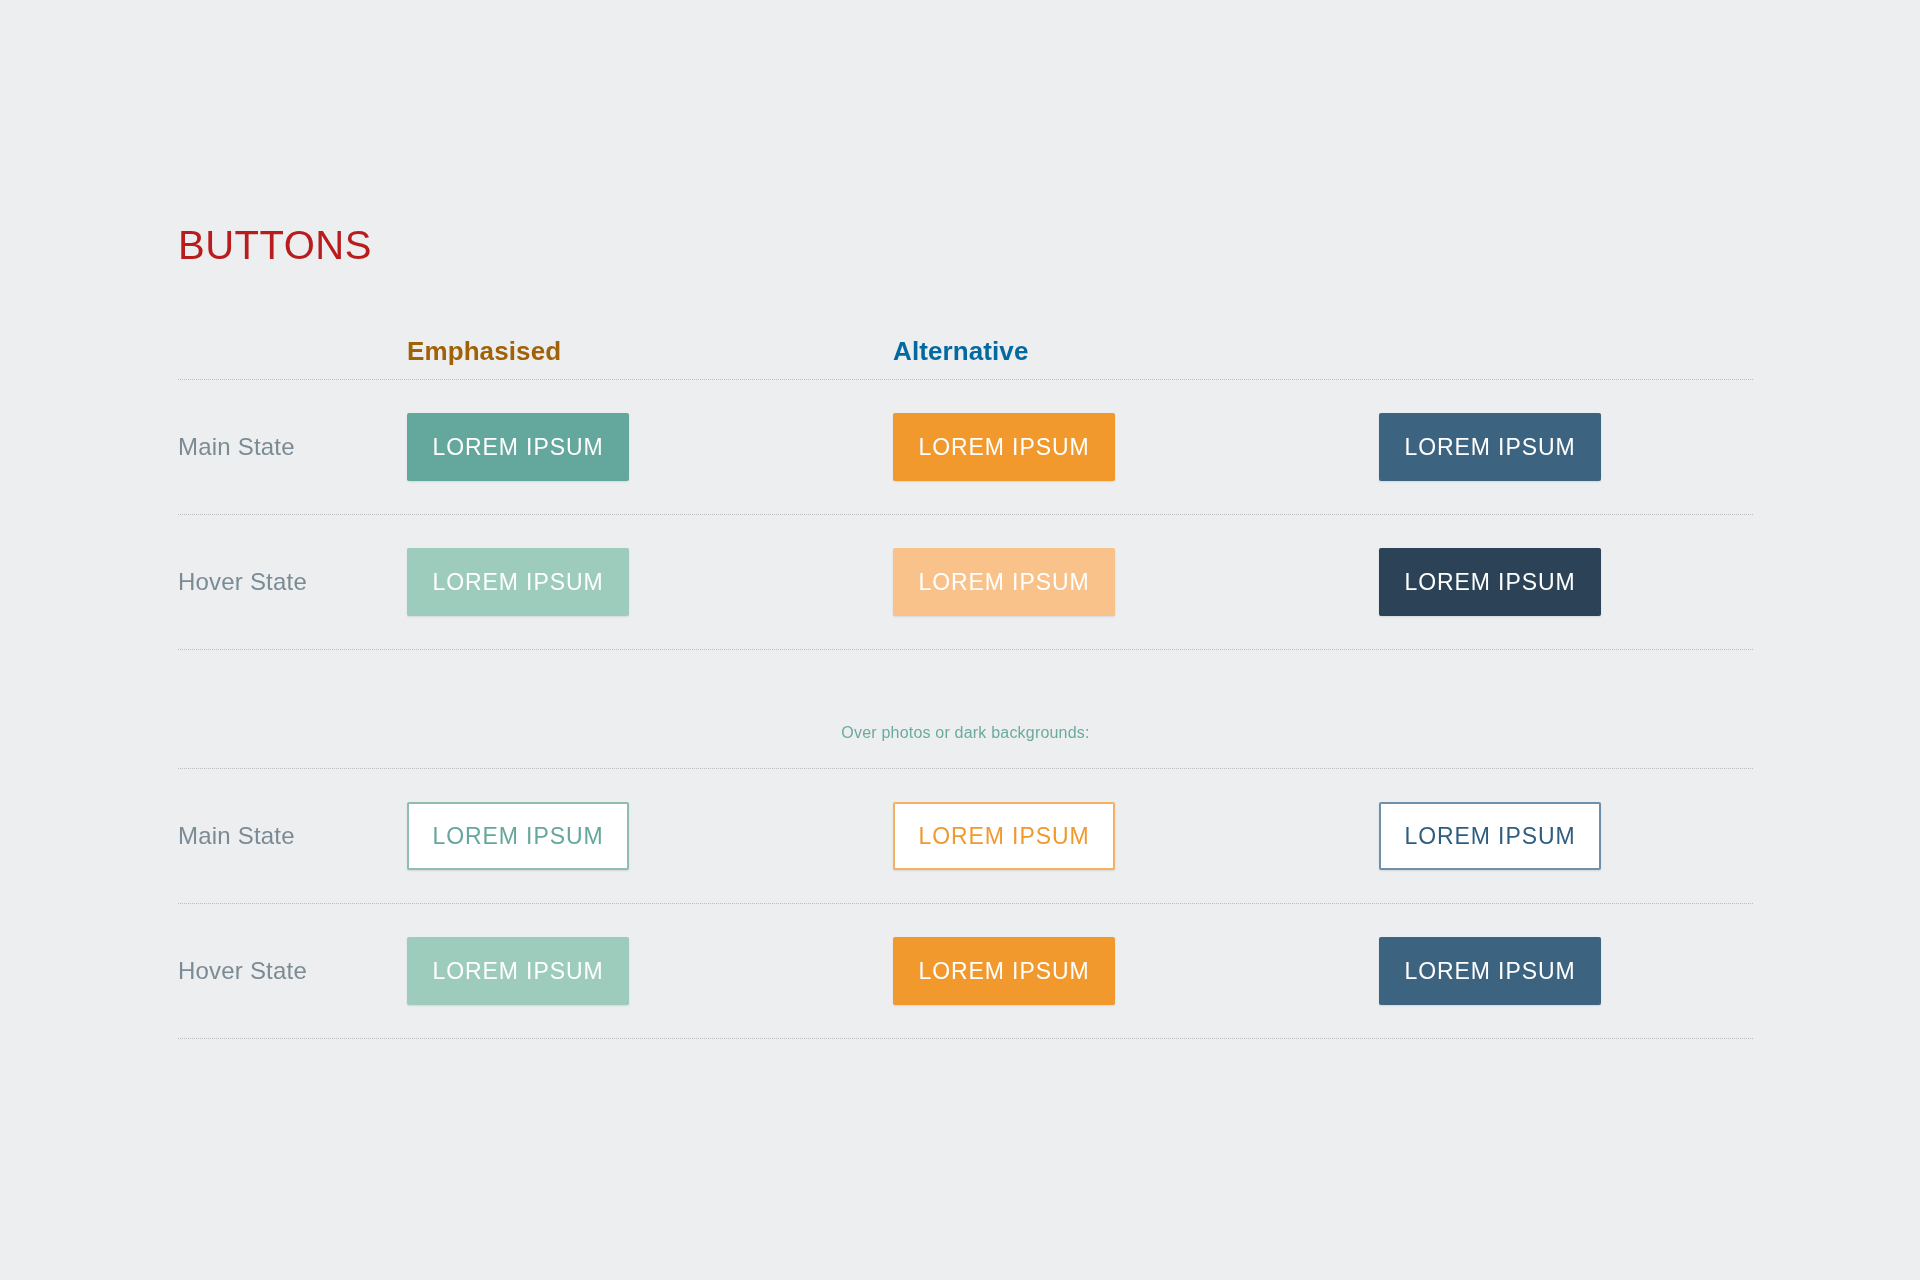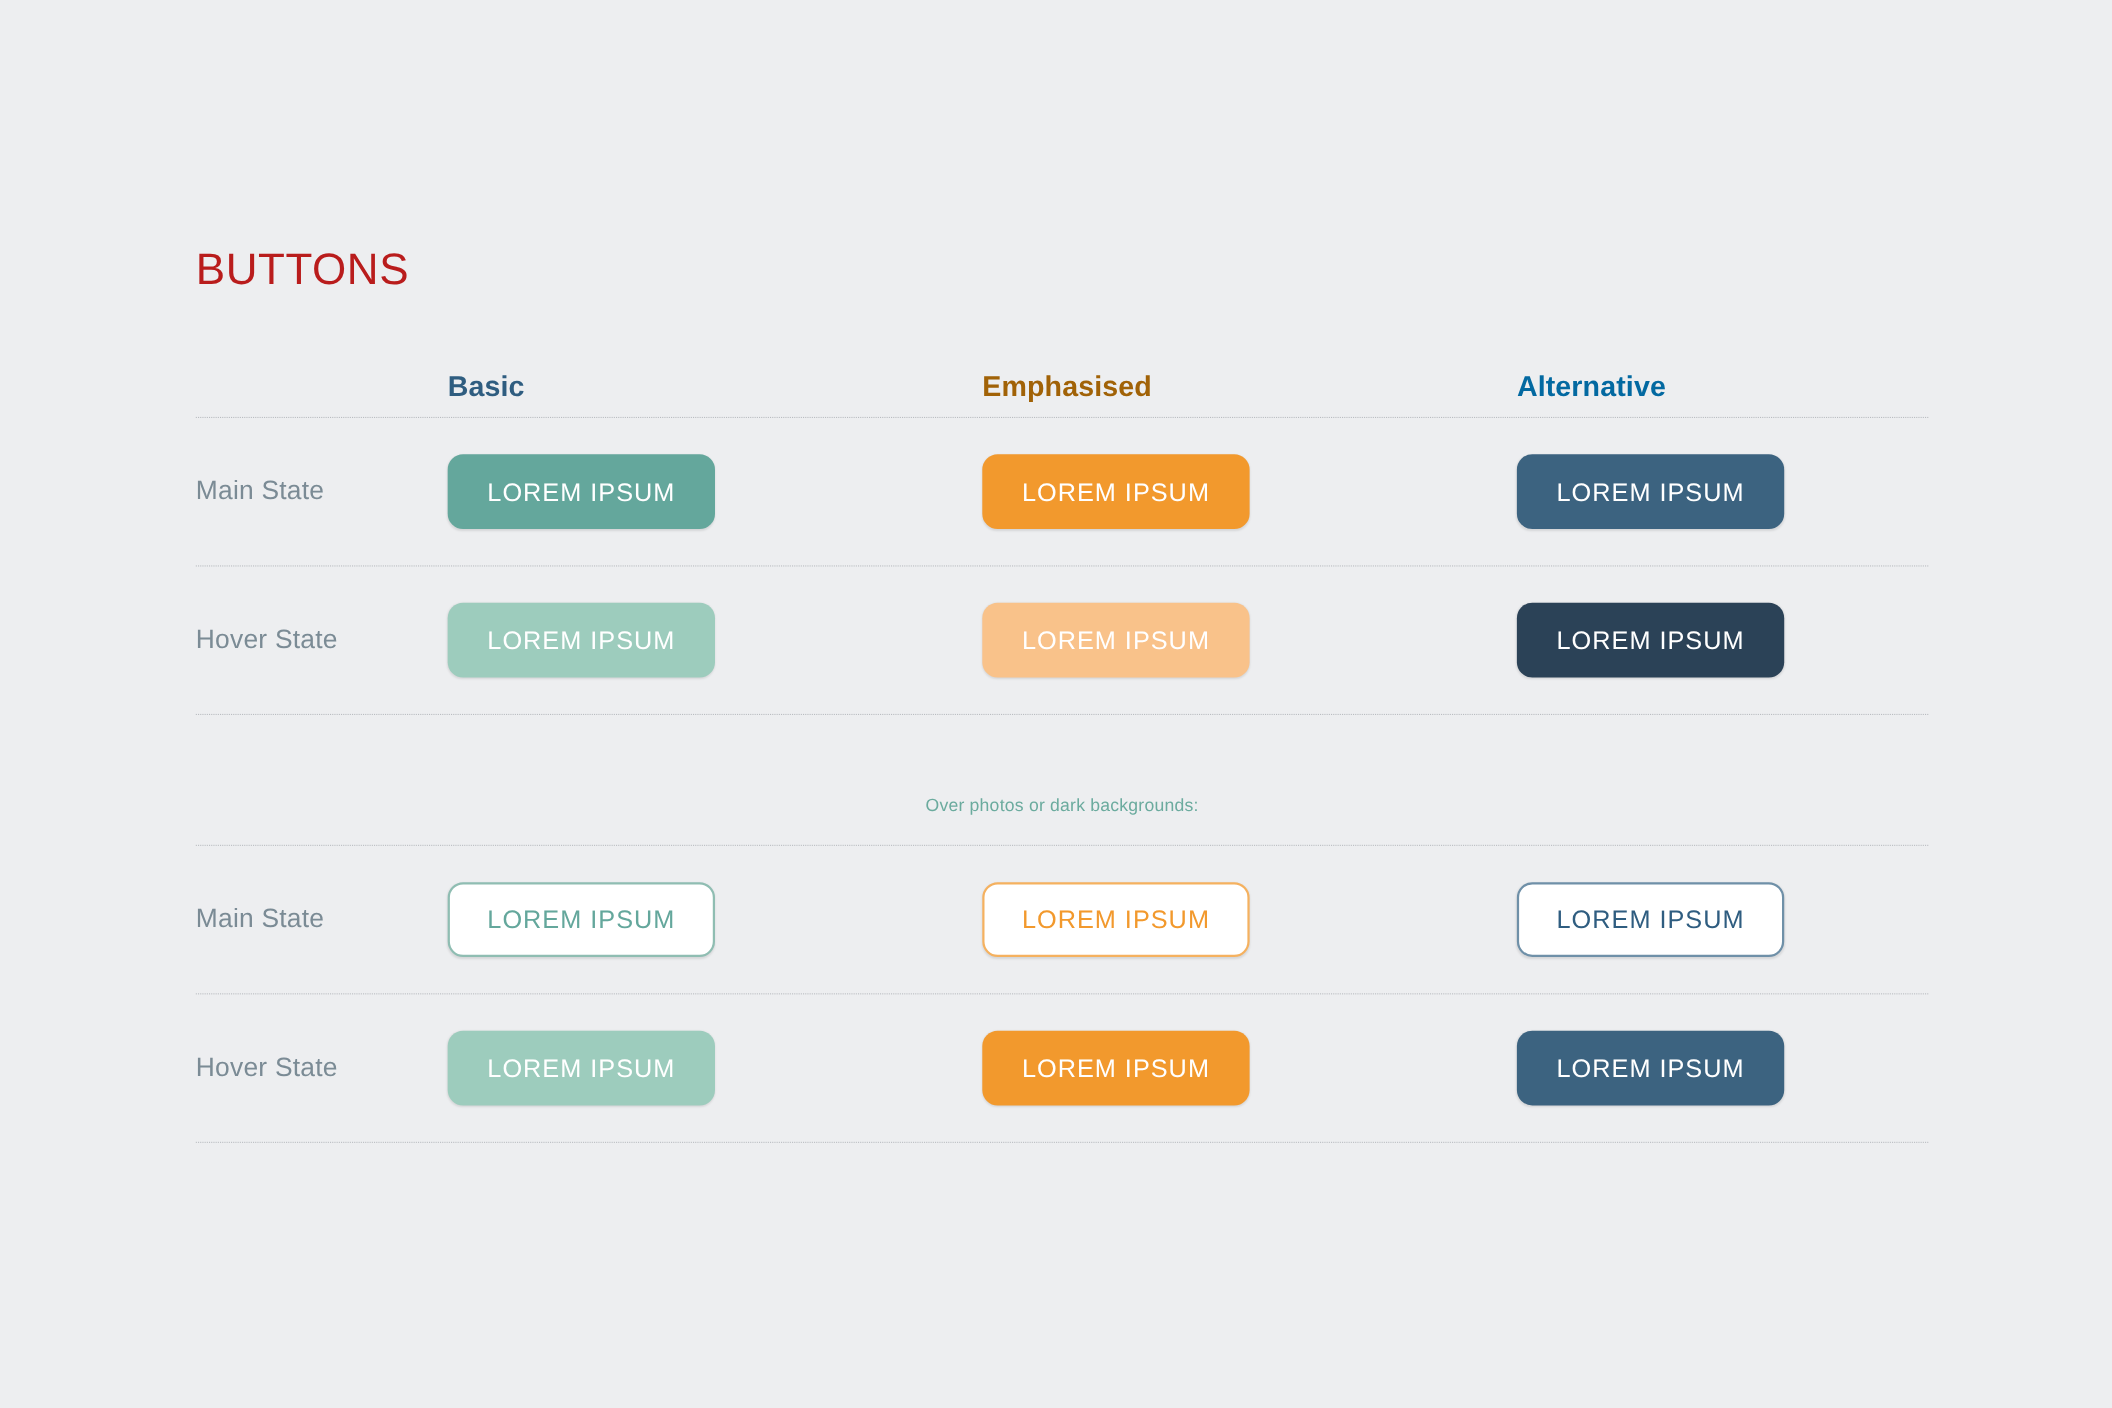--- a/index.html
+++ b/index.html
@@ -91,27 +91,27 @@
     height: 134px;
     justify-content: flex-end;
   }
 
   
   .btn {
     display: inline-flex;
     align-items: center;
     justify-content: center;
     box-sizing: border-box;
-    width: 243px;
+    width: 222px;
     height: 68px;
     font-size: 23px;
     letter-spacing: 0.9px;
     font-weight: 400;
     border: 0;
-    border-radius: 14px;
+    border-radius: 2px;
     white-space: nowrap;
     cursor: pointer;
     font-family: "Liberation Sans", sans-serif;
     box-shadow: 0 1px 2px rgba(0,0,0,0.10);
   }
 
   .btn.outline {
     background: #ffffff;
     border-width: 2px;
     border-style: solid;
@@ -132,23 +132,20 @@
 <body style="background: rgb(237, 238, 240);">
 
 <div class="page">
   <div class="content">
 
     <h1 class="section-title" style="color: #b91c1c;">BUTTONS</h1>
 
     <div class="row header-row">
       <div class="cell-label" style="color: rgb(123, 139, 149);"></div>
       <div class="cell-col">
-        <span class="col-header" style="color: rgb(47, 93, 128);">Basic</span>
-      </div>
-      <div class="cell-col">
         <span class="col-header" style="color: #a16207;">Emphasised</span>
       </div>
       <div class="cell-col last">
         <span class="col-header" style="color: #0369a1;">Alternative</span>
       </div>
     </div>
 
     <div class="divider" style="border-top-color: rgb(185, 188, 192);"></div>
 
     <div class="row body-row">

